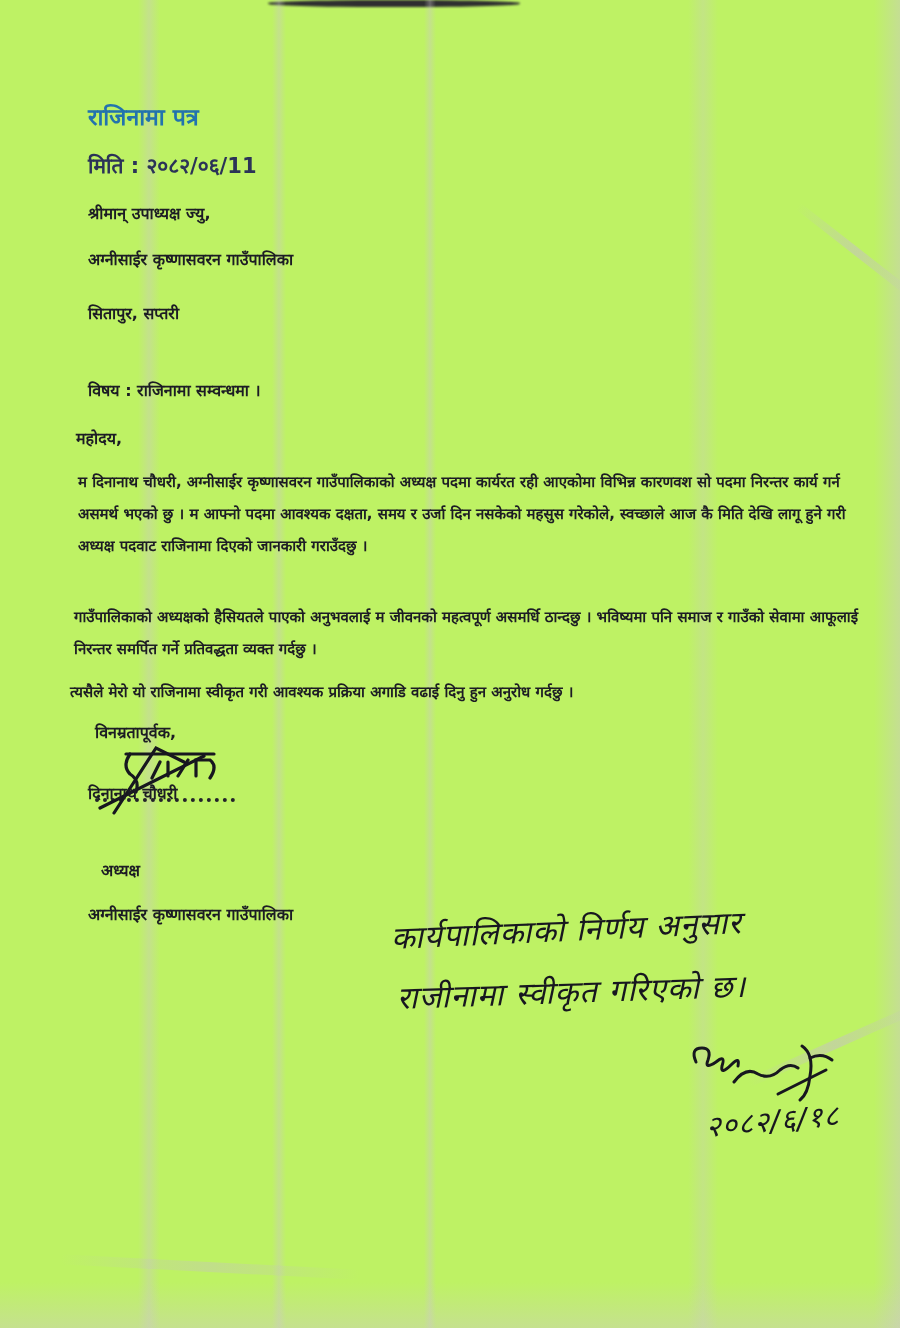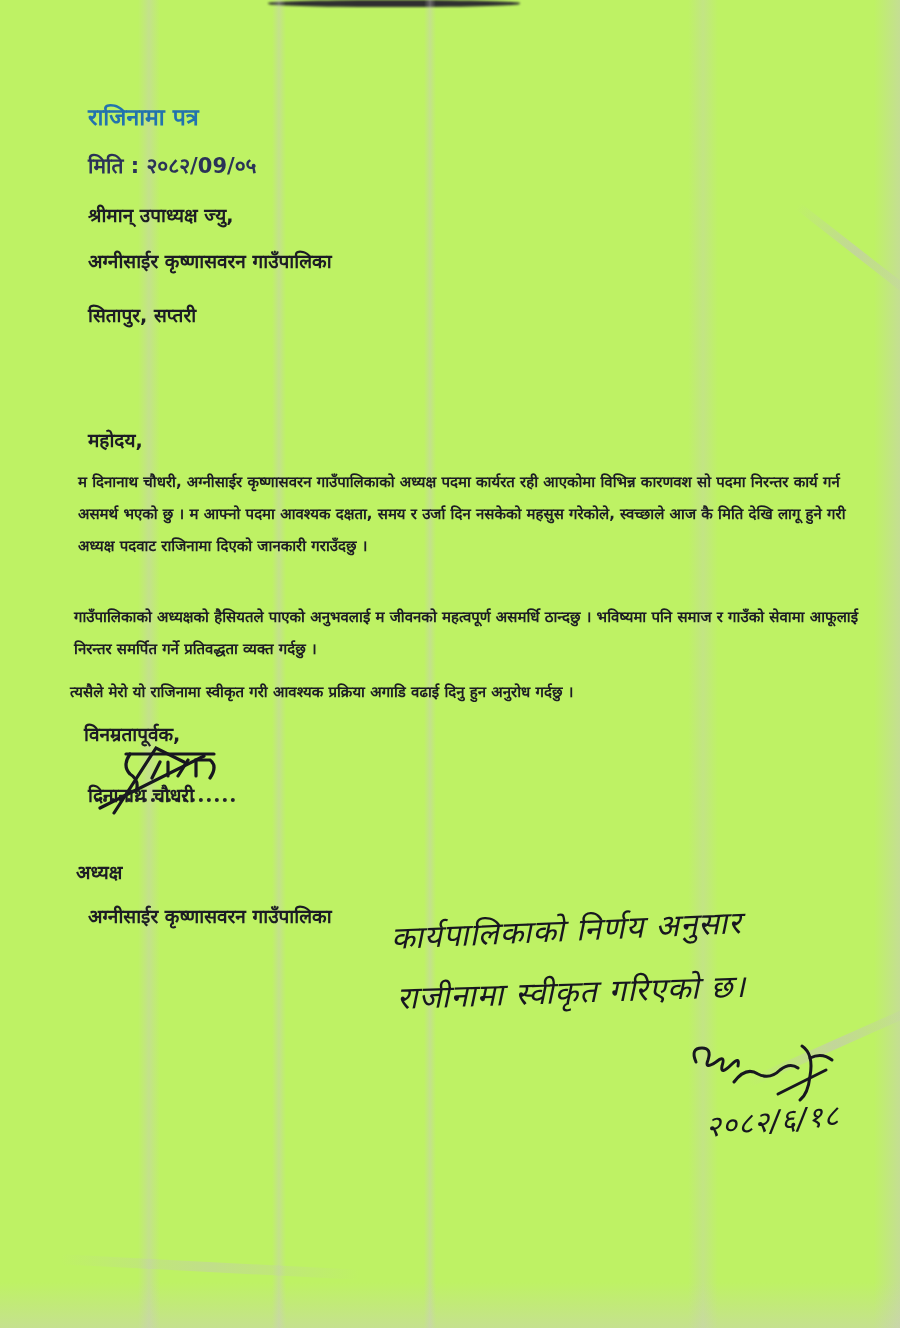--- a/index.html
+++ b/index.html
@@ -16,29 +16,29 @@
   .diag { background:linear-gradient(90deg, rgba(255,255,255,0), rgba(198,191,198,0.55), rgba(255,255,255,0)); }
   .bottom-shade { left:0; bottom:0; width:100%; height:46px; background:linear-gradient(180deg, rgba(255,255,255,0), rgba(208,200,206,0.4)); }
 
   .line { position:absolute; white-space:nowrap; }
   .title { left:88px; top:100px; font-size:23px; font-weight:bold; color:#2273ae; }
   .dateline { left:88px; top:151px; font-size:21px; font-weight:bold; color:#2b3357; }
   .recip1 { left:88px; top:202px; }
   .recip2 { left:88px; top:248px; }
   .recip3 { left:88px; top:302px; }
   .subject { left:88px; top:379px; }
-  .salutation { left:88px; top:427px; }
-  .printed { font-size:19px; font-weight:bold; color:#1c1c24; }
+  .salutation { left:76px; top:427px; }
+  .printed { font-size:16px; font-weight:bold; color:#1c1c24; }
   .para { position:absolute; font-size:15px; font-weight:bold; color:#1c1c24; line-height:32px; }
   .para1 { left:78px; top:466px; width:800px; }
   .para2 { left:74px; top:601px; width:812px; }
   .para3 { left:70px; top:676px; width:812px; }
-  .closing { left:84px; top:721px; }
+  .closing { left:95px; top:721px; }
   .sig-name { left:88px; top:782px; }
-  .sig-title { left:76px; top:859px; }
+  .sig-title { left:101px; top:859px; }
   .sig-org { left:88px; top:903px; }
 
   .dotted-line { position:absolute; left:95px; top:784px; width:140px; height:14px;
                  border-bottom:4px dotted #23232a; }
   .sig-svg { position:absolute; left:86px; top:740px; }
 
   .hand { position:absolute; color:#17171f; font-weight:normal;
           font-style:italic; letter-spacing:1px; white-space:nowrap; }
   .hand-note1 { left:390px; top:916px; font-size:31px; transform:rotate(-2.6deg); transform-origin:left top; }
   .hand-note2 { left:396px; top:976px; font-size:31px; transform:rotate(-2deg); transform-origin:left top; }
@@ -55,26 +55,27 @@
   <div class="crease v-band" style="left:272px; width:14px;"></div>
   <div class="crease v-band" style="left:424px; width:12px;"></div>
   <div class="crease v-band" style="left:688px; width:30px; opacity:.8;"></div>
   <div class="crease edge-r"></div>
   <div class="crease diag" style="left:782px; top:248px; width:150px; height:8px; transform:rotate(38deg);"></div>
   <div class="crease diag" style="left:740px; top:1040px; width:190px; height:9px; transform:rotate(-24deg);"></div>
   <div class="crease diag" style="left:60px; top:1262px; width:300px; height:10px; transform:rotate(3deg); opacity:.7;"></div>
   <div class="crease bottom-shade"></div>
 
   <div class="line title">राजिनामा पत्र</div>
-  <div class="line dateline">मिति : २०८२/09/०५</div>
+  <div class="line dateline">मिति : २०८२/०६/11</div>
 
   <div class="line printed recip1">श्रीमान् उपाध्यक्ष ज्यु,</div>
   <div class="line printed recip2">अग्नीसाईर कृष्णासवरन गाउँपालिका</div>
   <div class="line printed recip3">सितापुर, सप्तरी</div>
 
+  <div class="line printed subject">विषय : राजिनामा सम्वन्धमा ।</div>
   <div class="line printed salutation">महोदय,</div>
 
   <div class="para para1">म दिनानाथ चौधरी, अग्नीसाईर कृष्णासवरन गाउँपालिकाको अध्यक्ष पदमा कार्यरत रही आएकोमा विभिन्न कारणवश सो पदमा निरन्तर कार्य गर्न असमर्थ भएको छु । म आफ्नो पदमा आवश्यक दक्षता, समय र उर्जा दिन नसकेको महसुस गरेकोले, स्वच्छाले आज कै मिति देखि लागू हुने गरी अध्यक्ष पदवाट राजिनामा दिएको जानकारी गराउँदछु ।</div>
   <div class="para para2">गाउँपालिकाको अध्यक्षको हैसियतले पाएको अनुभवलाई म जीवनको महत्वपूर्ण असमर्धि ठान्दछु । भविष्यमा पनि समाज र गाउँको सेवामा आफूलाई निरन्तर समर्पित गर्ने प्रतिवद्धता व्यक्त गर्दछु ।</div>
   <div class="para para3">त्यसैले मेरो यो राजिनामा स्वीकृत गरी आवश्यक प्रक्रिया अगाडि वढाई दिनु हुन अनुरोध गर्दछु ।</div>
 
   <div class="line printed closing">विनम्रतापूर्वक,</div>
 
   <div class="dotted-line"></div>
   <svg class="sig-svg" width="170" height="80" viewBox="0 0 170 80">

